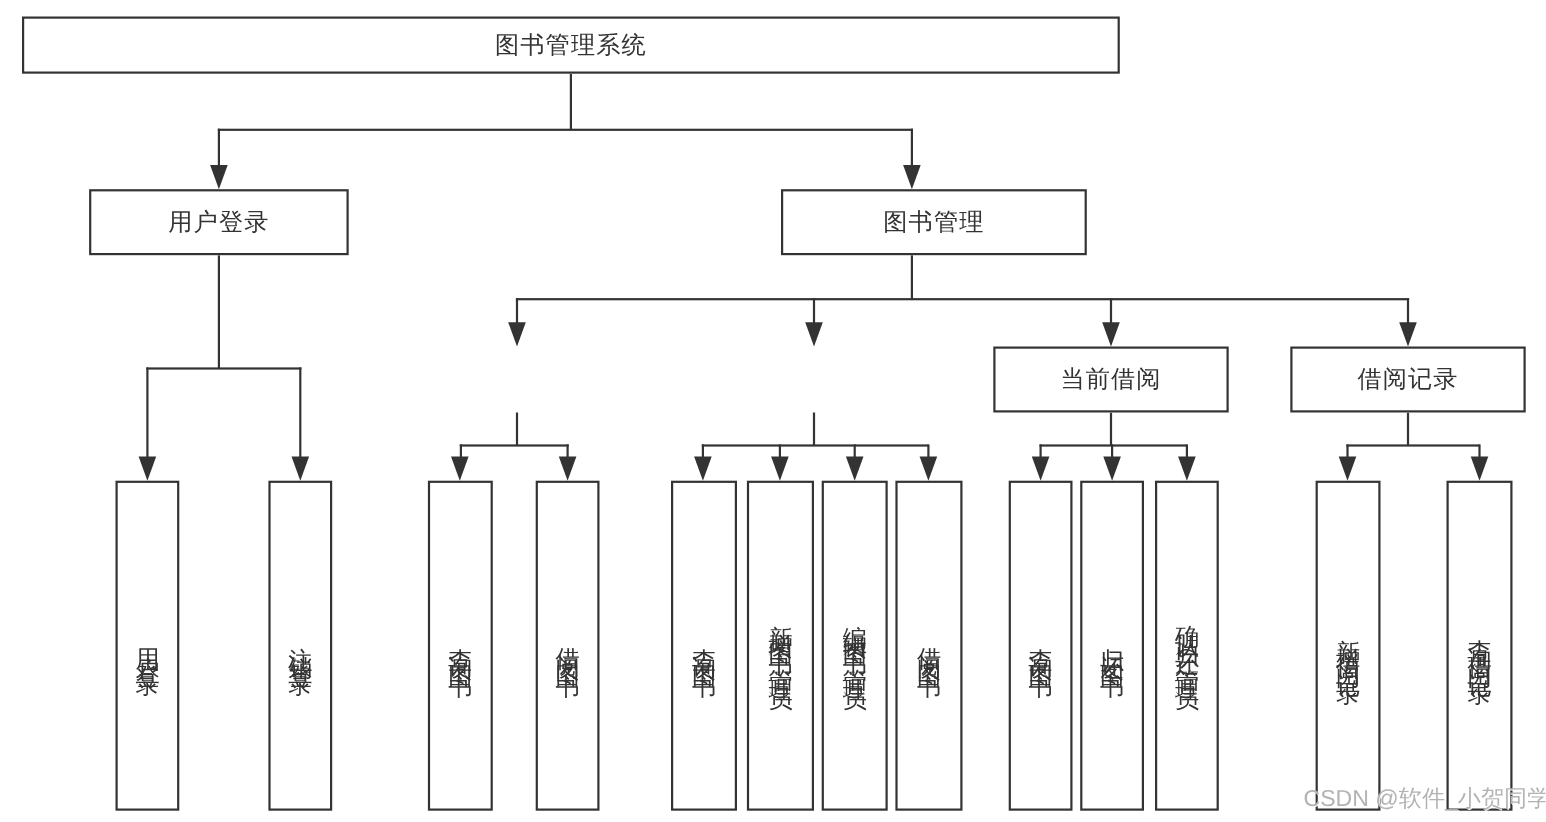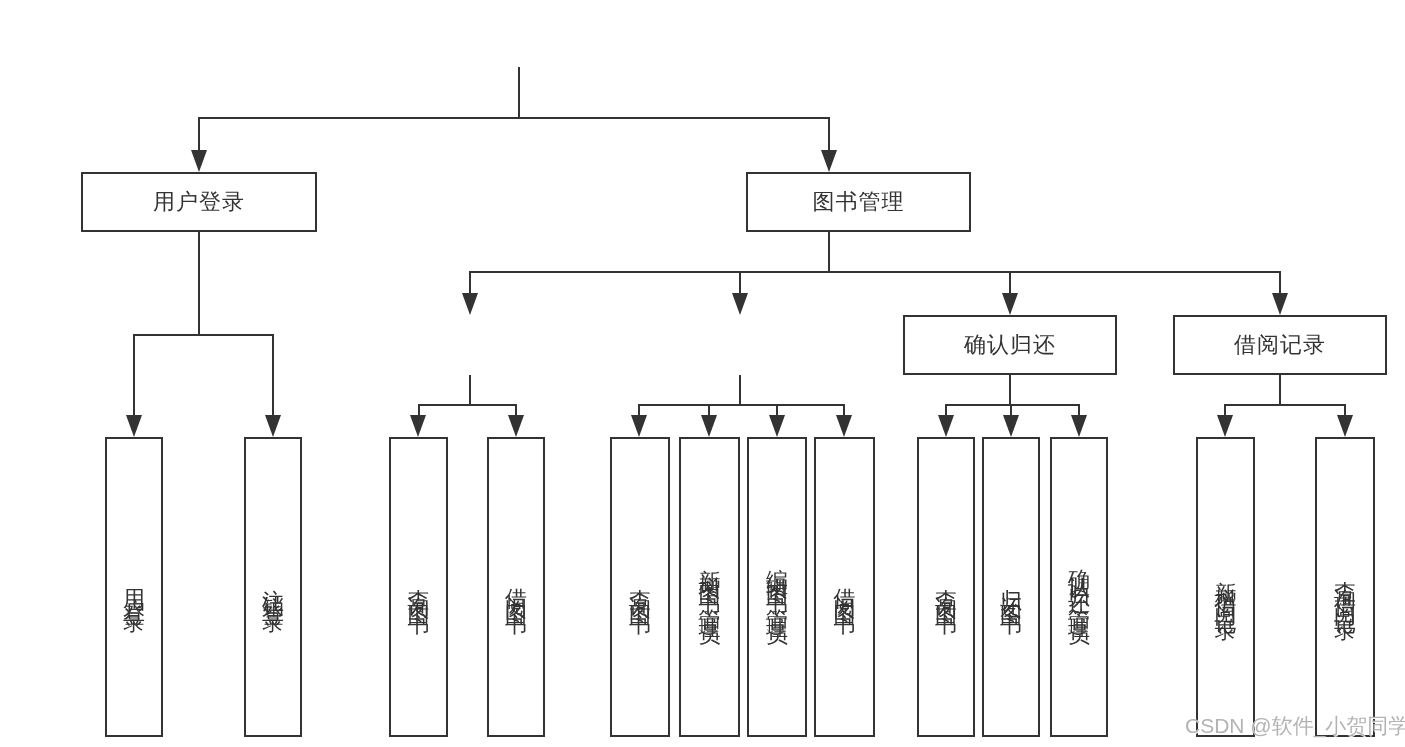--- a/index.html
+++ b/index.html
@@ -71,32 +71,35 @@
     white-space: nowrap;
     z-index: 5;
     text-shadow: 1px 1px 0 rgba(255,255,255,0.9);
   }
 </style>
 </head>
 <body>
 
 <div class="canvas">
 
+  <div class="box root-box" style="left:20px; top:15px; width:998px; height:52px;">
+    <span>图书管理系统</span>
+  </div>
 
   <div class="vline" style="left:518px; top:67px; height:51px;"></div>
   <div class="hline" style="left:198px; top:117px; width:632px;"></div>
   <div class="vline" style="left:198px; top:117px; height:35px;"></div>
   <div class="arrow" style="left:191px; top:150px;"></div>
   <div class="vline" style="left:828px; top:117px; height:35px;"></div>
   <div class="arrow" style="left:821px; top:150px;"></div>
 
   <div class="box" style="left:81px; top:172px; width:236px; height:60px;">
     <span>用户登录</span>
   </div>
-  <div class="box" style="left:710px; top:172px; width:225px; height:60px;margin-left:36px;">
+  <div class="box" style="left:710px; top:172px; width:278px; height:60px;">
     <span>图书管理</span>
   </div>
 
   <div class="vline" style="left:198px; top:232px; height:103px;"></div>
   <div class="hline" style="left:133px; top:334px; width:141px;"></div>
   <div class="vline" style="left:133px; top:334px; height:83px;"></div>
   <div class="arrow" style="left:126px; top:415px;"></div>
   <div class="vline" style="left:272px; top:334px; height:83px;"></div>
   <div class="arrow" style="left:265px; top:415px;"></div>
 
@@ -105,21 +108,21 @@
   <div class="vline" style="left:469px; top:271px; height:24px;"></div>
   <div class="arrow" style="left:462px; top:293px;"></div>
   <div class="vline" style="left:739px; top:271px; height:24px;"></div>
   <div class="arrow" style="left:732px; top:293px;"></div>
   <div class="vline" style="left:1009px; top:271px; height:24px;"></div>
   <div class="arrow" style="left:1002px; top:293px;"></div>
   <div class="vline" style="left:1279px; top:271px; height:24px;"></div>
   <div class="arrow" style="left:1272px; top:293px;"></div>
 
   <div class="box" style="left:903px; top:315px; width:214px; height:60px;">
-    <span>确认归还</span>
+    <span>当前借阅</span>
   </div>
   <div class="box" style="left:1173px; top:315px; width:214px; height:60px;">
     <span>借阅记录</span>
   </div>
 
   <div class="vline" style="left:469px; top:375px; height:30px;"></div>
   <div class="hline" style="left:418px; top:404px; width:99px;"></div>
   <div class="vline" style="left:418px; top:404px; height:13px;"></div>
   <div class="arrow" style="left:410px; top:415px;"></div>
   <div class="vline" style="left:515px; top:404px; height:13px;"></div>

